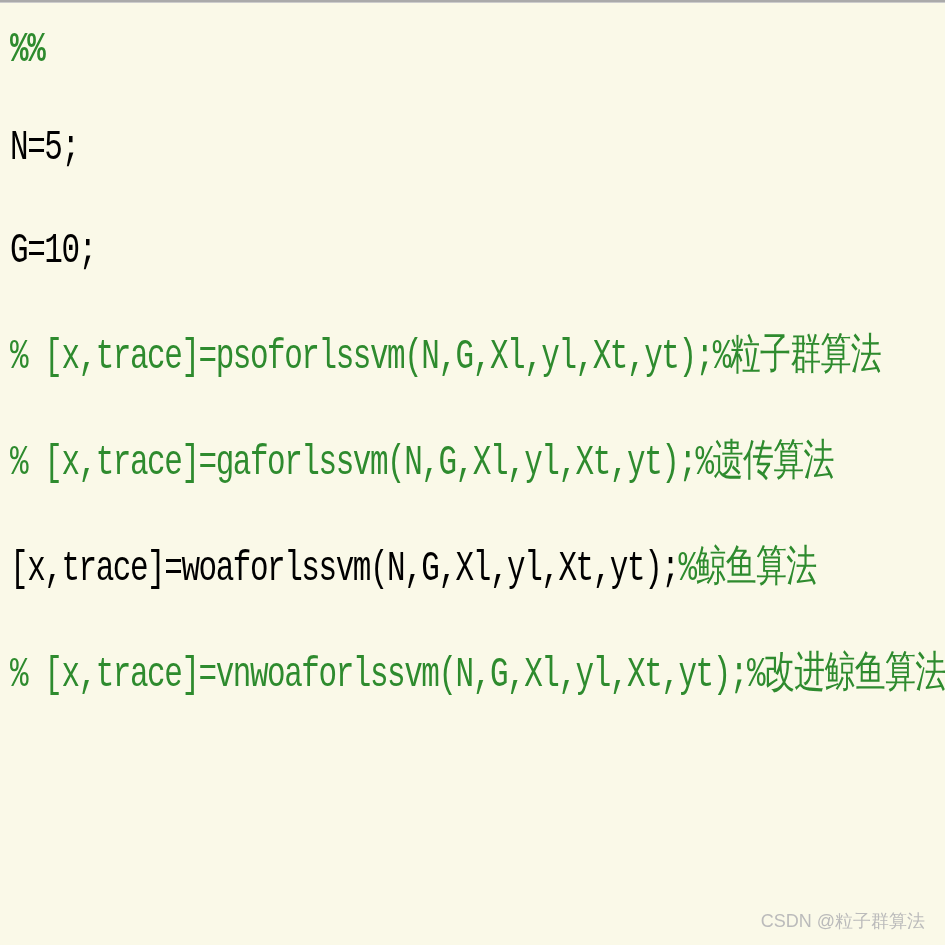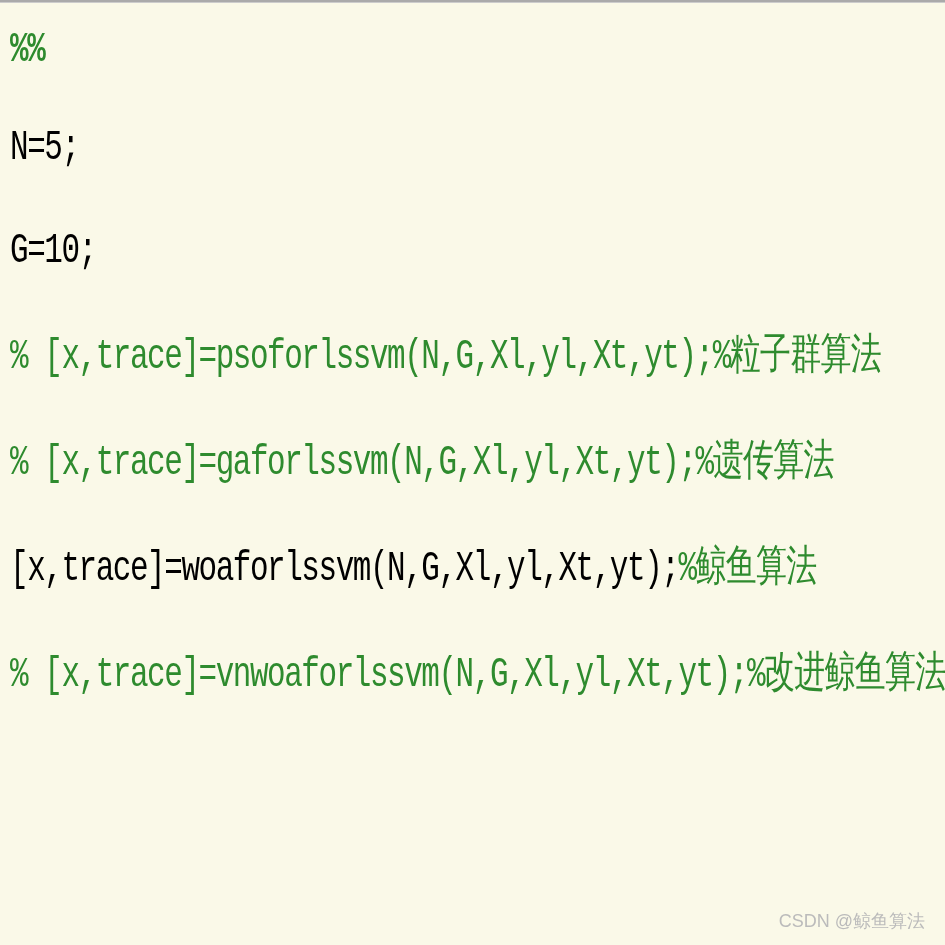--- a/index.html
+++ b/index.html
@@ -80,13 +80,13 @@
     <span class="green-text">% [x,trace]=gaforlssvm(N,G,Xl,yl,Xt,yt);%</span><span class="green-text cjk">遗传算法</span>
   </div>
   <div class="code-line">
     <span class="black-text">[x,trace]=woaforlssvm(N,G,Xl,yl,Xt,yt);</span><span class="green-text">%</span><span class="green-text cjk">鲸鱼算法</span>
   </div>
   <div class="code-line">
     <span class="green-text">% [x,trace]=vnwoaforlssvm(N,G,Xl,yl,Xt,yt);%</span><span class="green-text cjk">改进鲸鱼算法</span>
   </div>
 </div>
 
-<div class="watermark">CSDN @鲸鱼算法</div>
+<div class="watermark">CSDN @粒子群算法</div>
 
 </body></html>

